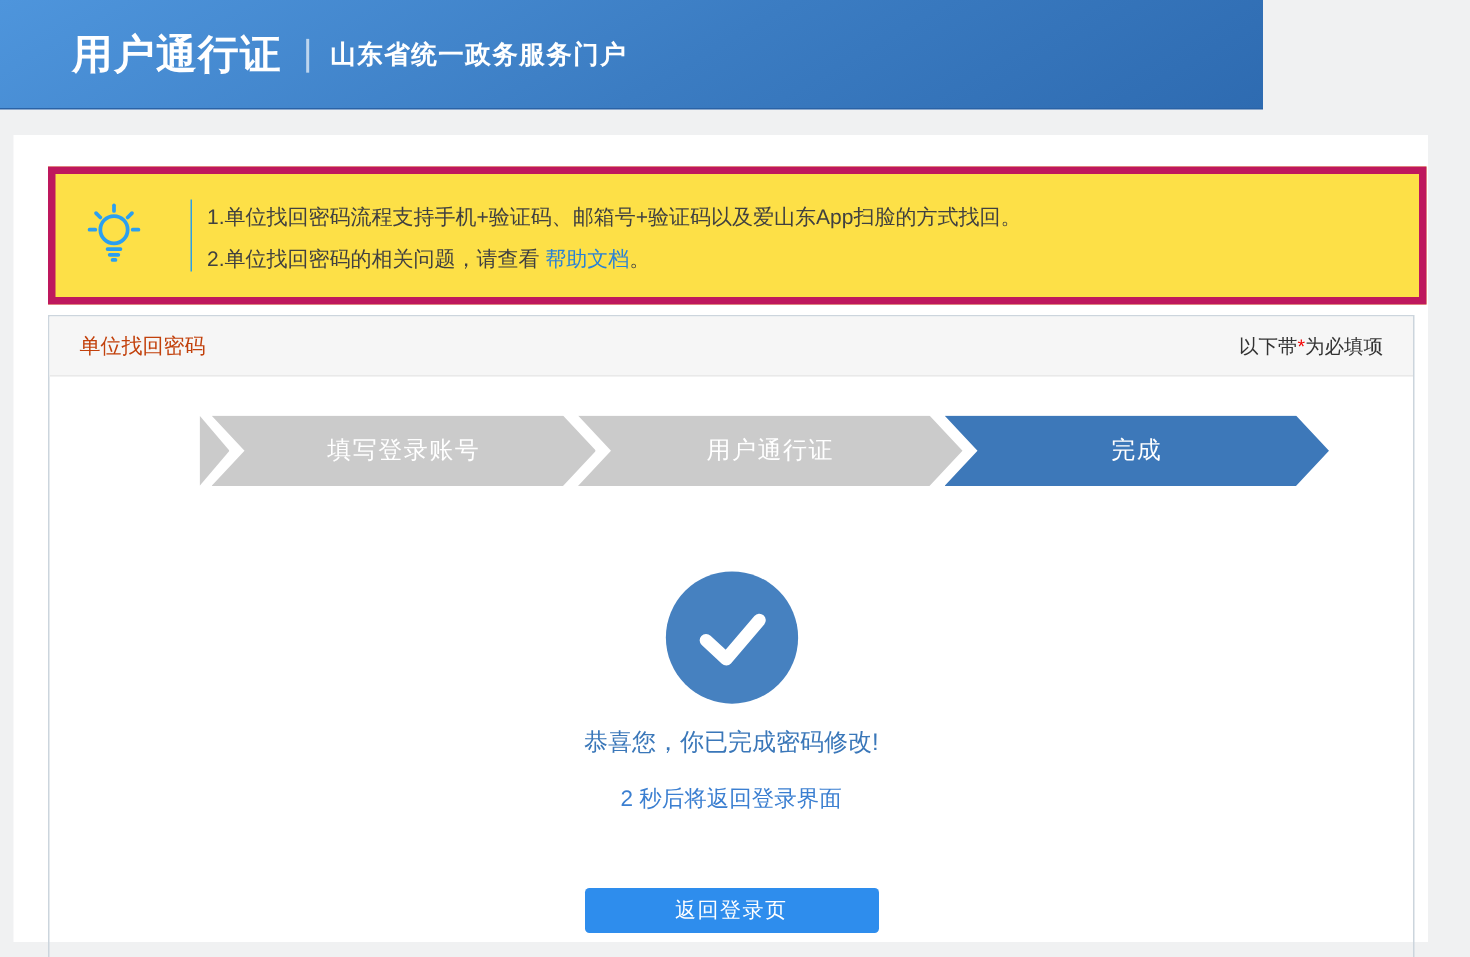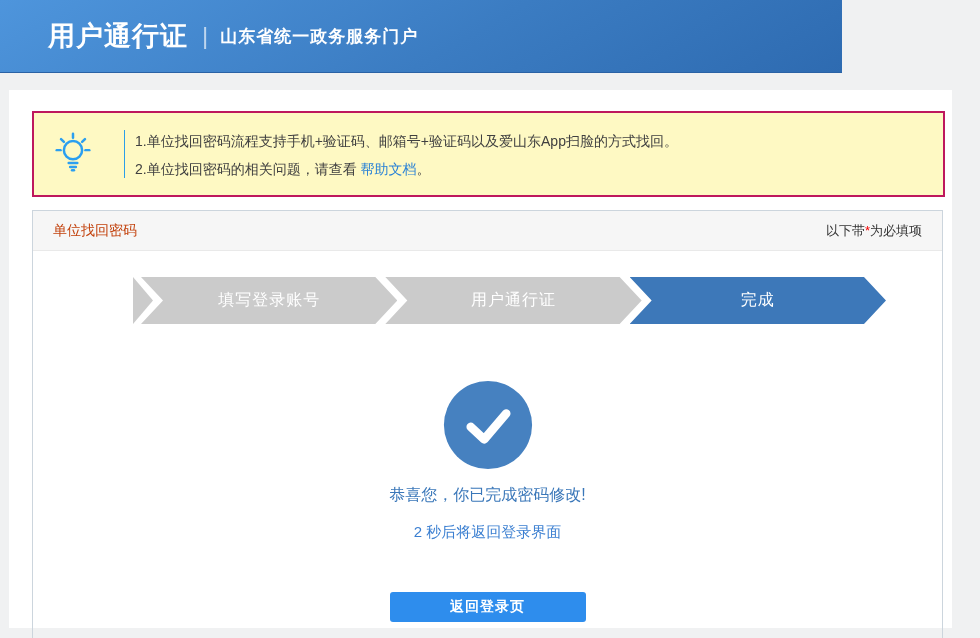--- a/index.html
+++ b/index.html
@@ -12,21 +12,21 @@
     border-bottom:1px solid #2a62a5;display:flex;align-items:center;}
   .header-title{color:#fff;font-size:27px;font-weight:bold;margin-left:48px;letter-spacing:1px;}
   .header-divider{color:rgba(255,255,255,.65);font-size:24px;margin:0 12px 0 14px;font-weight:200;}
   .header-subtitle{color:#fff;font-size:17px;font-weight:bold;letter-spacing:1px;}
 
   
   .wrapper{position:absolute;left:9px;top:90px;width:943px;height:538px;background:#fff;}
 
   
   .tipbox{position:absolute;left:32px;top:111px;width:909px;height:82px;
-    background:#fef9c3;border:2px solid #be185d;}
+    background:#fde047;border:5px solid #be185d;}
   .tip-icon{position:absolute;left:16px;top:17px;width:46px;height:46px;}
   .tip-vline{position:absolute;left:90px;top:17px;width:1px;height:48px;background:#2b9fe8;}
   .tip-text{position:absolute;left:101px;top:14px;right:16px;font-size:14px;color:#404040;line-height:28px;}
   .tip-link{color:#2a82d6;text-decoration:none;cursor:pointer;}
 
   
   .panel{position:absolute;left:32px;top:210px;width:909px;height:428px;
     border:1px solid #ccd5dd;background:transparent;}
   .panel-header{position:absolute;left:0;top:0;right:0;height:40px;background:#f6f6f6;
     border-bottom:1px solid #e9e9e9;display:flex;align-items:center;justify-content:space-between;
@@ -45,21 +45,21 @@
   .step.active{background:#3d78b9;justify-content:center;}
 
   
   .check-wrap{position:absolute;left:0;right:0;top:168px;text-align:center;}
   .message{position:absolute;left:0;right:0;top:274px;text-align:center;
     font-size:16px;color:#3a77b9;}
   .countdown{position:absolute;left:0;right:0;top:312px;text-align:center;
     font-size:15px;color:#3b7fd1;}
   .back-btn{position:absolute;left:50%;top:381px;transform:translateX(-50%);
     width:196px;height:30px;background:#2e8ded;color:#fff;font-size:14px;border:none;
-    border-radius:3px;cursor:pointer;font-family:inherit;letter-spacing:1px;font-weight:bold;}
+    border-radius:3px;cursor:pointer;font-family:inherit;letter-spacing:1px;}
 </style>
 </head>
 <body>
 
 <div class="page">
 
   <div class="header">
     <div class="header-title">用户通行证</div>
     <div class="header-divider">|</div>
     <div class="header-subtitle">山东省统一政务服务门户</div>

